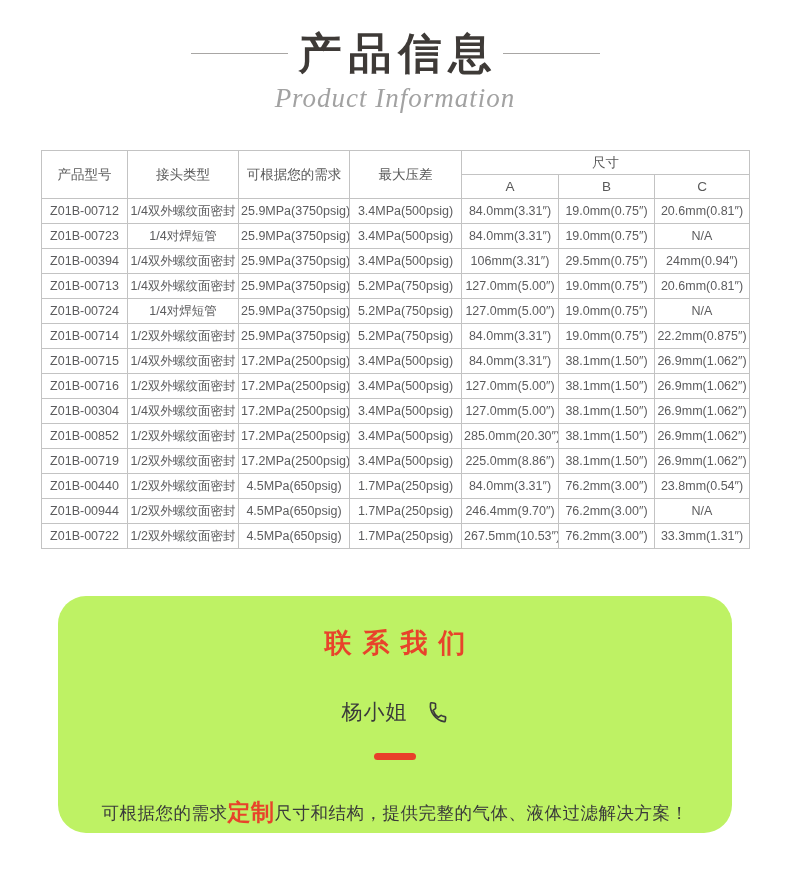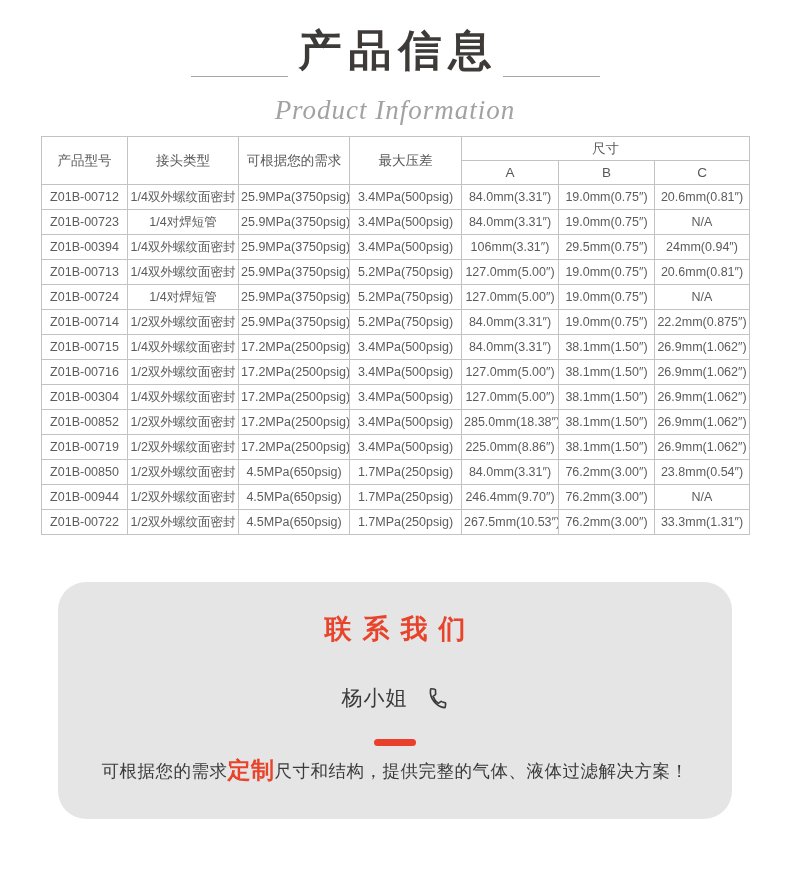--- a/index.html
+++ b/index.html
@@ -7,38 +7,37 @@
   body {
     width: 790px; height: 869px;
     font-family: "Liberation Sans", sans-serif;
     color: #58585a;
     overflow: hidden;
   }
 
   
   .title-row {
     margin-top: 30px;
-    display: flex; align-items: flex-end; justify-content: center;
+    display: flex; align-items: center; justify-content: center;
     gap: 4px;
-    font-family: Liberation Mono, monospace;
   }
   .title-line { width: 97px; height: 1px; background: #a8a6a4; }
   .page-title {
     font-size: 43px; font-weight: bold; color: #3e3a37;
     letter-spacing: 7px; line-height: 1.1; padding-left: 7px;
   }
   .page-subtitle {
-    margin-top: 18px; text-align: center;
+    margin-top: 6px; text-align: center;
     font-family: "Liberation Serif", "DejaVu Serif", serif;
     font-style: italic; font-size: 27px; color: #a2a2a2;
     letter-spacing: 1px;
   }
 
   
-  .spec-table-wrap { margin: 10px auto 0 auto; width: 708px; }
+  .spec-table-wrap { margin: 36px auto 0 auto; width: 708px; }
   table.spec {
     width: 708px; table-layout: fixed;
     border-collapse: collapse;
     font-size: 12.5px; color: #5c5c5e;
   }
   table.spec th, table.spec td {
     border: 1px solid #c3c3c3;
     text-align: center; vertical-align: middle;
     padding: 0 2px;
     height: 25px;
@@ -52,21 +51,21 @@
   col.c-press { width: 111px; }
   col.c-diff  { width: 112px; }
   col.c-a     { width: 97px; }
   col.c-b     { width: 96px; }
   col.c-c     { width: 95px; }
 
   
   .contact-card {
     margin: 47px auto 0 auto;
     width: 674px; height: 237px;
-    background: #e5e5e5;
+    background: #bef264;
     border-radius: 28px;
     padding-top: 29px;
   }
   .contact-title {
     text-align: center;
     font-size: 27px; font-weight: bold;
     letter-spacing: 11px; padding-left: 11px;
     color: #e8432b;
   }
   .contact-row {
@@ -77,21 +76,21 @@
   .contact-item { display: flex; align-items: center; gap: 12px; }
   .contact-name { font-size: 21px; color: #3a3a3a; letter-spacing: 1px; }
   .phone-icon { width: 23px; height: 23px; display: inline-block; margin-left: 6px; }
   .contact-phone { font-size: 25px; color: #3a3a3a; letter-spacing: 0.5px; }
   .accent-bar {
     margin: 27px auto 0 auto;
     width: 42px; height: 7px; border-radius: 3.5px;
     background: #e8402a;
   }
   .custom-note {
-    margin-top: 10px;
+    margin-top: 38px;
     text-align: center;
     font-size: 17.5px; color: #3a3a3a;
     letter-spacing: 0.5px;
     line-height: 28px;
   }
   .custom-note .hl {
     color: #e8432b; font-weight: bold; font-size: 23px;
     vertical-align: -1px;
   }
 </style>
@@ -210,35 +209,35 @@
           <td>3.4MPa(500psig)</td>
           <td>127.0mm(5.00″)</td>
           <td>38.1mm(1.50″)</td>
           <td>26.9mm(1.062″)</td>
         </tr>
         <tr>
           <td>Z01B-00852</td>
           <td>1/2双外螺纹面密封</td>
           <td>17.2MPa(2500psig)</td>
           <td>3.4MPa(500psig)</td>
-          <td>285.0mm(18.38″)</td>
+          <td>285.0mm(20.30″)</td>
           <td>38.1mm(1.50″)</td>
           <td>26.9mm(1.062″)</td>
         </tr>
         <tr>
           <td>Z01B-00719</td>
           <td>1/2双外螺纹面密封</td>
           <td>17.2MPa(2500psig)</td>
           <td>3.4MPa(500psig)</td>
           <td>225.0mm(8.86″)</td>
           <td>38.1mm(1.50″)</td>
           <td>26.9mm(1.062″)</td>
         </tr>
         <tr>
-          <td>Z01B-00850</td>
+          <td>Z01B-00440</td>
           <td>1/2双外螺纹面密封</td>
           <td>4.5MPa(650psig)</td>
           <td>1.7MPa(250psig)</td>
           <td>84.0mm(3.31″)</td>
           <td>76.2mm(3.00″)</td>
           <td>23.8mm(0.54″)</td>
         </tr>
         <tr>
           <td>Z01B-00944</td>
           <td>1/2双外螺纹面密封</td>

